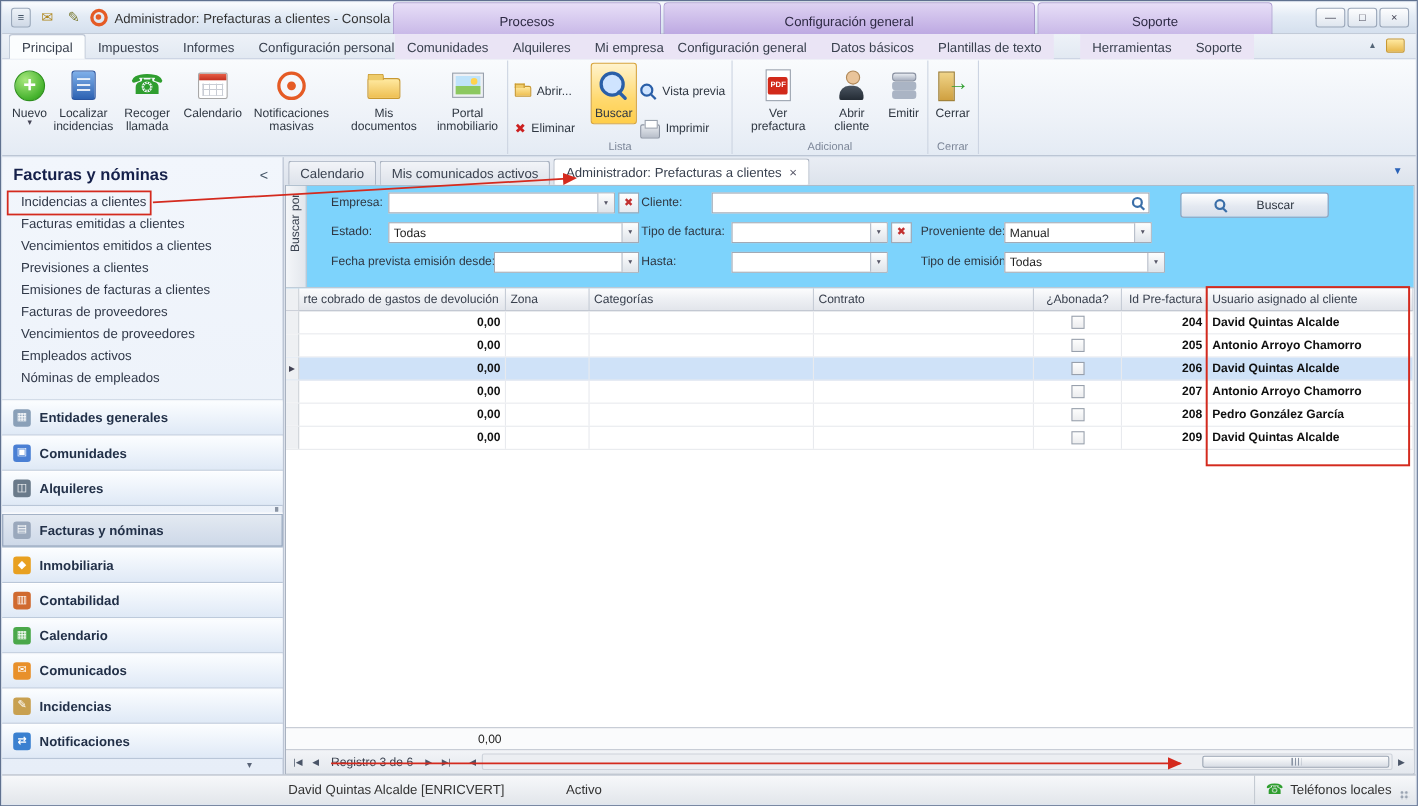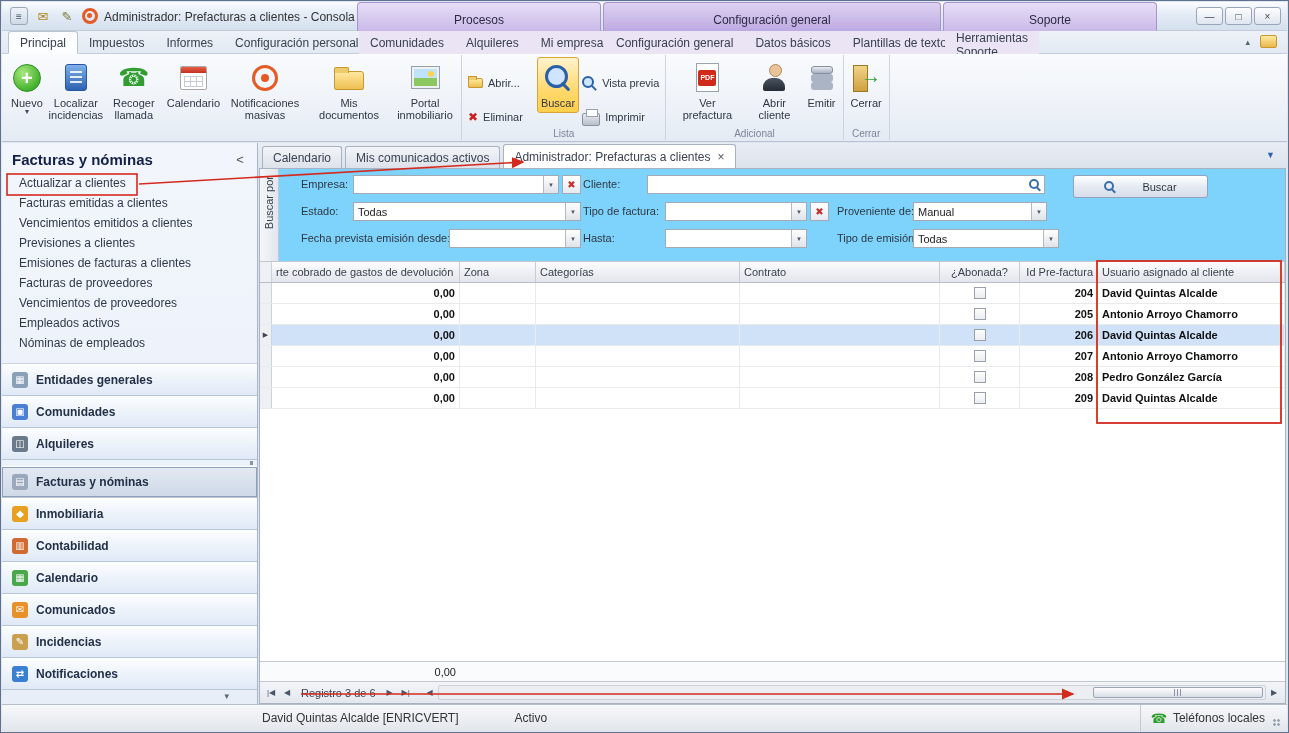--- a/index.html
+++ b/index.html
@@ -30,21 +30,21 @@
             background: linear-gradient(#fdfdfe,#dfe6ef); display: flex; align-items: center; justify-content: center;
             font-size: 10px; color: #445; }
 
   
   .tabrow { position: absolute; left: 1px; right: 1px; top: 30px; height: 23px;
             background: linear-gradient(#eef2f8,#e2e9f2); border-bottom: 1px solid #c5cede; }
   .tabcluster { position: absolute; top: 0; display: flex; height: 23px; }
   .tc-main { left: 6px; }
   .tc-proc { left: 357px; background: #eae4f5; }
   .tc-conf { left: 603px; background: #eae4f5; }
-  .tc-sop  { left: 943px; background: #eae4f5; flex-direction: column; }
+  .tc-sop  { left: 980px; background: #eae4f5; }
   .rtab { height: 23px; padding: 0 11px; display: flex; align-items: center; font-size: 12px; color: #39404e; white-space: nowrap; }
   .rtab.active { background: #fbfdfe; border: 1px solid #b9c3d2; border-bottom: 1px solid #fbfdfe;
                  border-radius: 3px 3px 0 0; }
   .tabrow-right { position: absolute; right: 10px; top: 4px; display: flex; gap: 10px; align-items: center; }
   .chev { font-size: 9px; color: #567; }
   .qfolder { width: 17px; height: 13px; background: linear-gradient(#ffe9a0,#e8b84b); border: 1px solid #c89830; border-radius: 2px; }
 
   
   .ribbon { position: absolute; left: 1px; right: 1px; top: 53px; height: 88px;
             background: linear-gradient(#f9fbfd, #eef2f8 60%, #e4ebf4); border-bottom: 1px solid #b9c2d2;
@@ -394,21 +394,21 @@
       </div>
       <span class="glabel">Cerrar</span>
     </div>
   </div>
 
   <div class="sidebar">
     <div class="sb-header">
       <span class="sb-title">Facturas y nóminas</span>
       <span class="sb-collapse">&lt;</span>
     </div>
-    <div class="sb-item">Actualizar a clientes</div>
+    <div class="sb-item">Incidencias a clientes</div>
     <div class="sb-item">Facturas emitidas a clientes</div>
     <div class="sb-item">Vencimientos emitidos a clientes</div>
     <div class="sb-item">Previsiones a clientes</div>
     <div class="sb-item">Emisiones de facturas a clientes</div>
     <div class="sb-item">Facturas de proveedores</div>
     <div class="sb-item">Vencimientos de proveedores</div>
     <div class="sb-item">Empleados activos</div>
     <div class="sb-item">Nóminas de empleados</div>
     <div class="sb-sep"></div>
 

